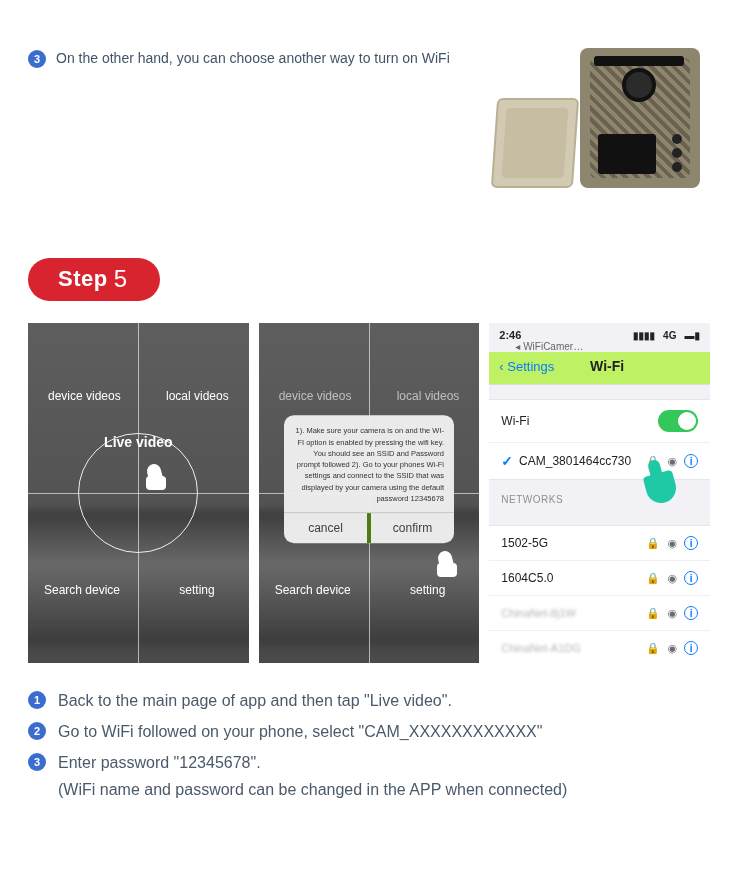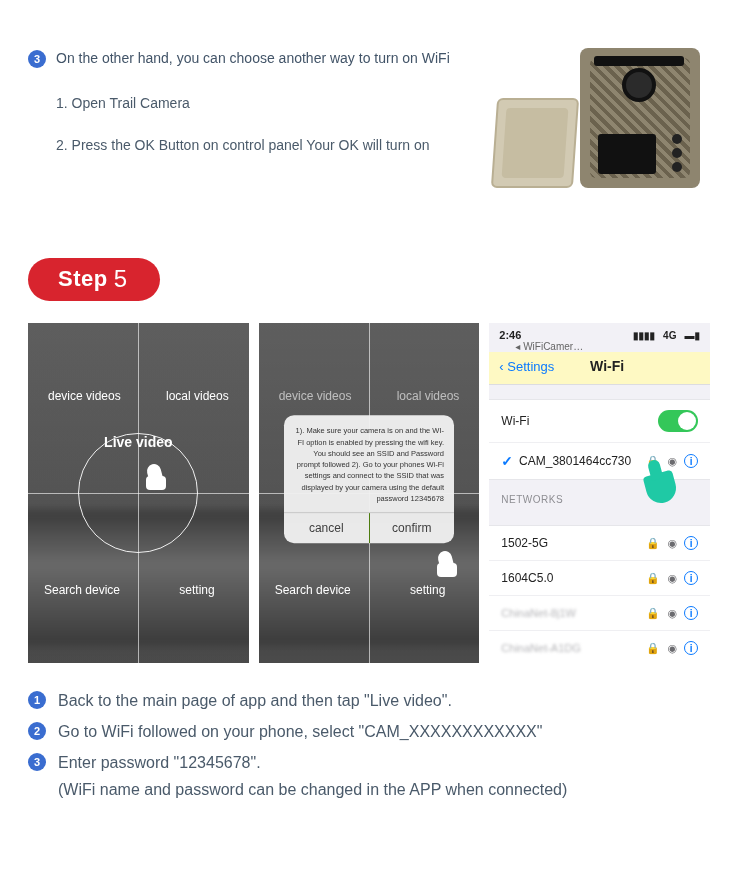--- a/index.html
+++ b/index.html
@@ -91,33 +91,33 @@
     position:absolute; left:4px; top:14px;}
 
   .popup {
     position:absolute; left:50%; top:46%; transform:translate(-50%,-50%);
     width:170px; background:rgba(240,240,240,.96); border-radius:10px; overflow:hidden;
     font-size:7.5px; color:#333;
   }
   .popup .msg{ padding:10px 10px 8px; line-height:1.5; text-align:right;}
   .popup .row{ display:flex; border-top:1px solid #c8c8c8;}
   .popup .row div{ flex:1; text-align:center; padding:8px 0; color:#404040; font-size:12px;}
-  .popup .row div+div{ border-left:1px solid #4d7c0f;}
+  .popup .row div+div{ border-left:4px solid #4d7c0f;}
   .taphand2 { position:absolute; right:18px; bottom:86px; width:28px; height:28px;}
   .taphand2 .finger{ width:14px; height:22px; background:#fff; border-radius:7px 7px 4px 4px;
     position:absolute; left:6px; top:2px; transform:rotate(-15deg);}
   .taphand2 .palm{ width:20px; height:14px; background:#fff; border-radius:4px;
     position:absolute; left:4px; top:14px;}
 
   
   .phone { background:#f2f1f6; position:absolute; inset:0; color:#222; font-size:12px;}
   .statusbar{ display:flex; justify-content:space-between; padding:6px 10px 0; font-size:11px; font-weight:600;}
   .statusbar .right span{ margin-left:5px; font-size:10px;}
   .backline{ font-size:10px; color:#666; padding:0 26px;}
-  .hdr { display:flex; align-items:center; padding:6px 10px 10px; border-bottom:1px solid #dcdce0; background:#fef9c3;}
+  .hdr { display:flex; align-items:center; padding:6px 10px 10px; border-bottom:1px solid #dcdce0; background:#bef264;}
   .hdr .back{ color:#0a7aff; font-size:13px;}
   .hdr .title{ flex:1; text-align:center; font-weight:600; font-size:14px; margin-left:-40px;}
   .wgroup{ background:#fff; margin-top:14px; border-top:1px solid #e6e6ea; border-bottom:1px solid #e6e6ea;}
   .wrow{ display:flex; align-items:center; padding:10px 12px; border-bottom:1px solid #efeff2; position:relative;}
   .wrow:last-child{ border-bottom:none;}
   .wrow .lbl{ flex:1;}
   .toggle{ width:40px; height:22px; background:#34c759; border-radius:11px; position:relative;}
   .toggle::after{ content:""; position:absolute; right:2px; top:2px; width:18px; height:18px; background:#fff; border-radius:50%;}
   .check{ color:#0a7aff; font-weight:bold; margin-right:6px; font-size:14px;}
   .wficons{ display:flex; gap:7px; align-items:center; font-size:11px; color:#6b6b6f;}
@@ -140,24 +140,20 @@
 <body>
 
 
 
 
 <div class="topsec">
   <div class="text">
     <div class="tip-row">
       <span class="numcircle">3</span>
       <span class="tiptext">On the other hand, you can choose another way to turn on WiFi</span>
-    </div>
-    <div class="sublist">
-      <div>1. Open Trail Camera</div>
-      <div>2. Press the OK Button on control panel Your OK will turn on</div>
     </div>
   </div>
   <div class="camera-ph">
     <div class="cam-door"></div>
     <div class="cam-body">
       <div class="cam-ir"></div>
       <div class="cam-lens"></div>
       <div class="cam-screen"></div>
       <div class="cam-btns">
           <span></span>

